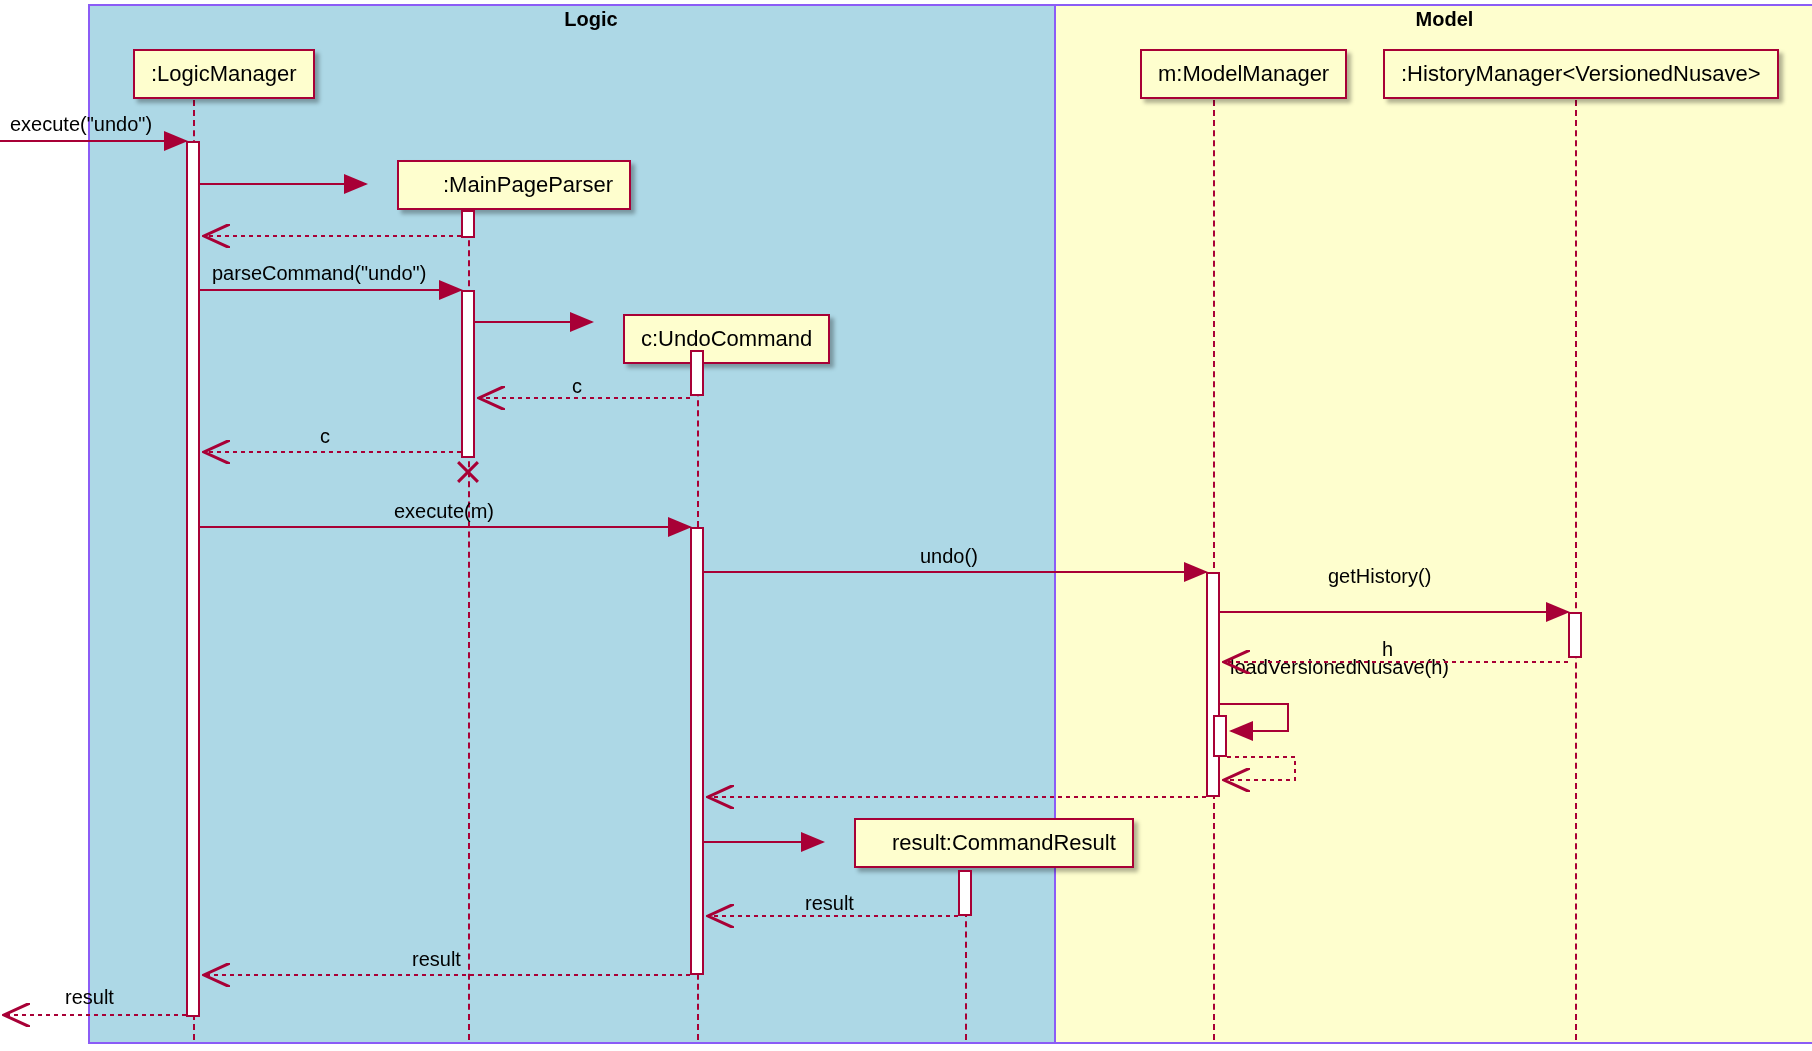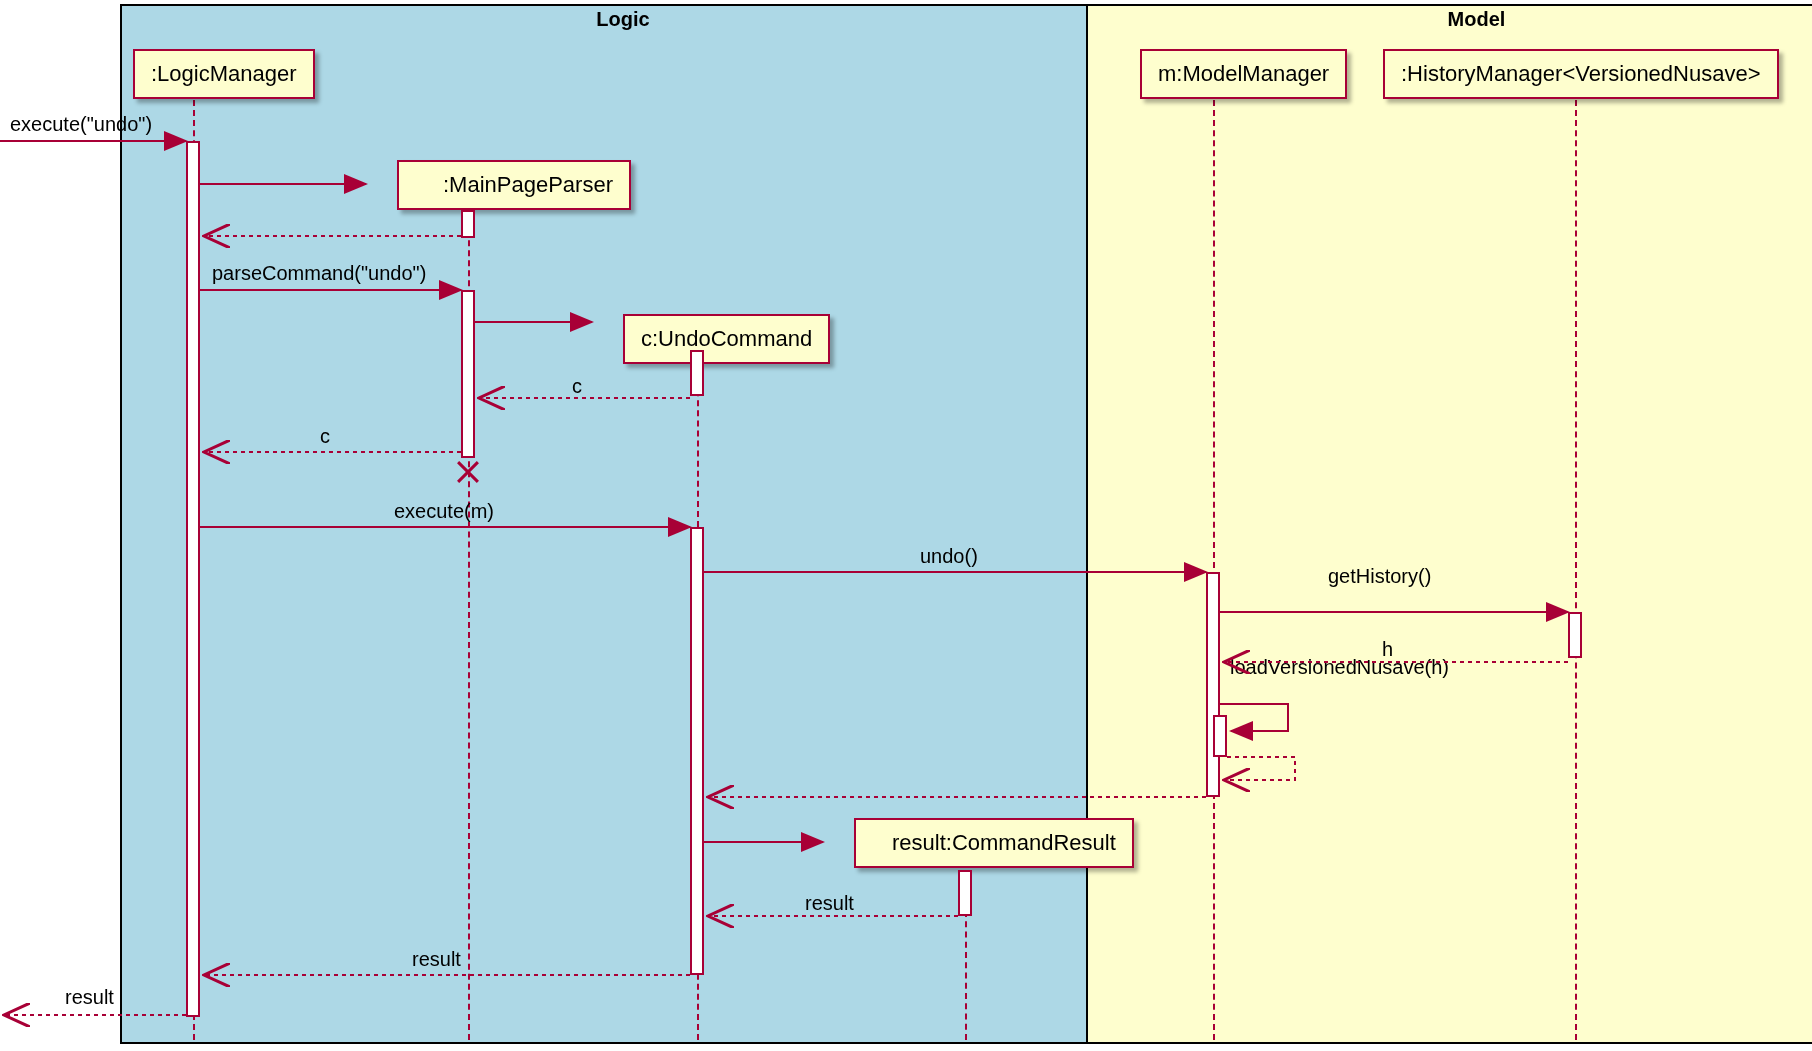--- a/index.html
+++ b/index.html
@@ -8,22 +8,21 @@
     padding: 0;
     font-family: sans-serif;
     background: #fff;
     width: 1812px;
     height: 1051px;
     position: relative;
     overflow: hidden;
   }
   .frame {
     position: absolute;
-    border: 2px solid #000000;
-    margin-left: 32px;
+    border: 2px solid #8b5cf6;
   }
   .frame-logic { background: #add8e6; }
   .frame-model { background: #fefece; }
   .frame-label {
     position: absolute;
     top: 0;
     left: 50%;
     transform: translateX(-50%);
     font-size: 20px;
     font-weight: bold;

